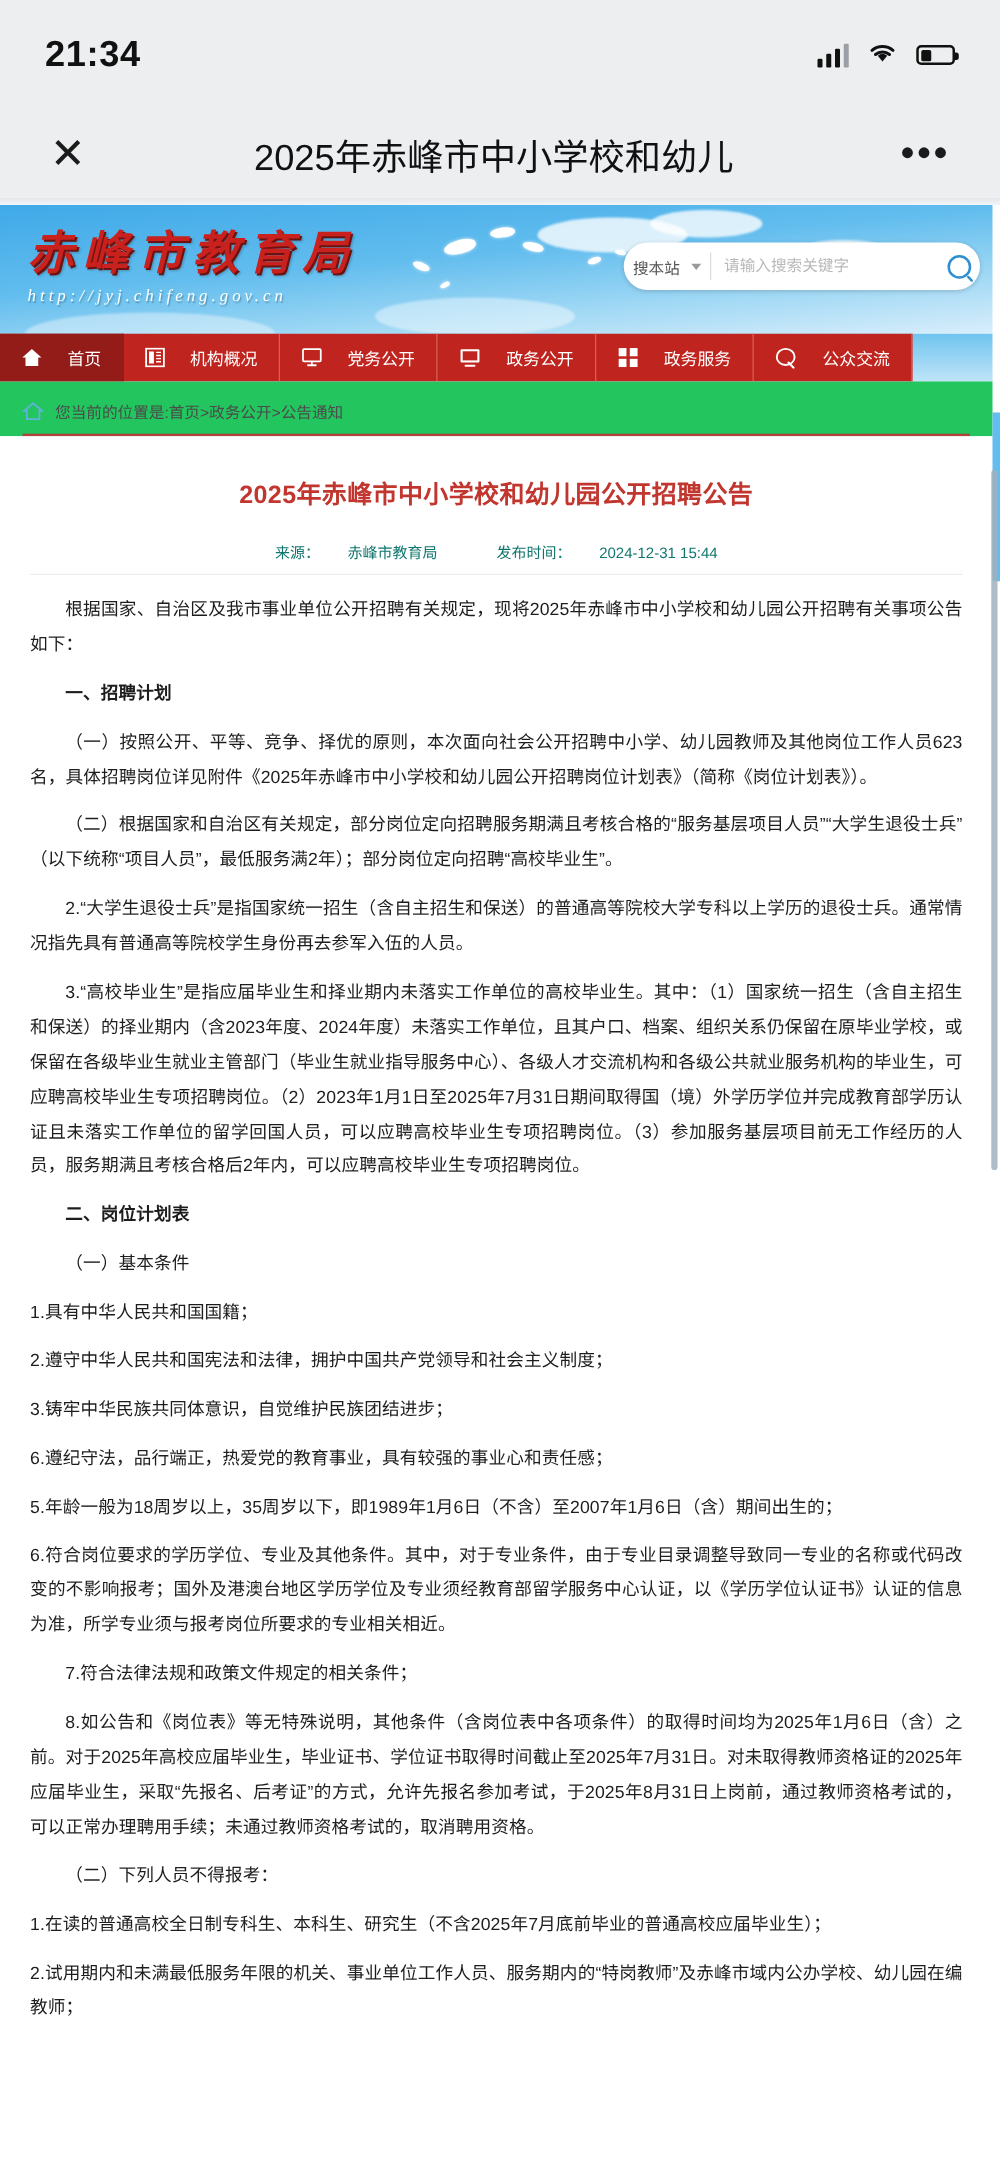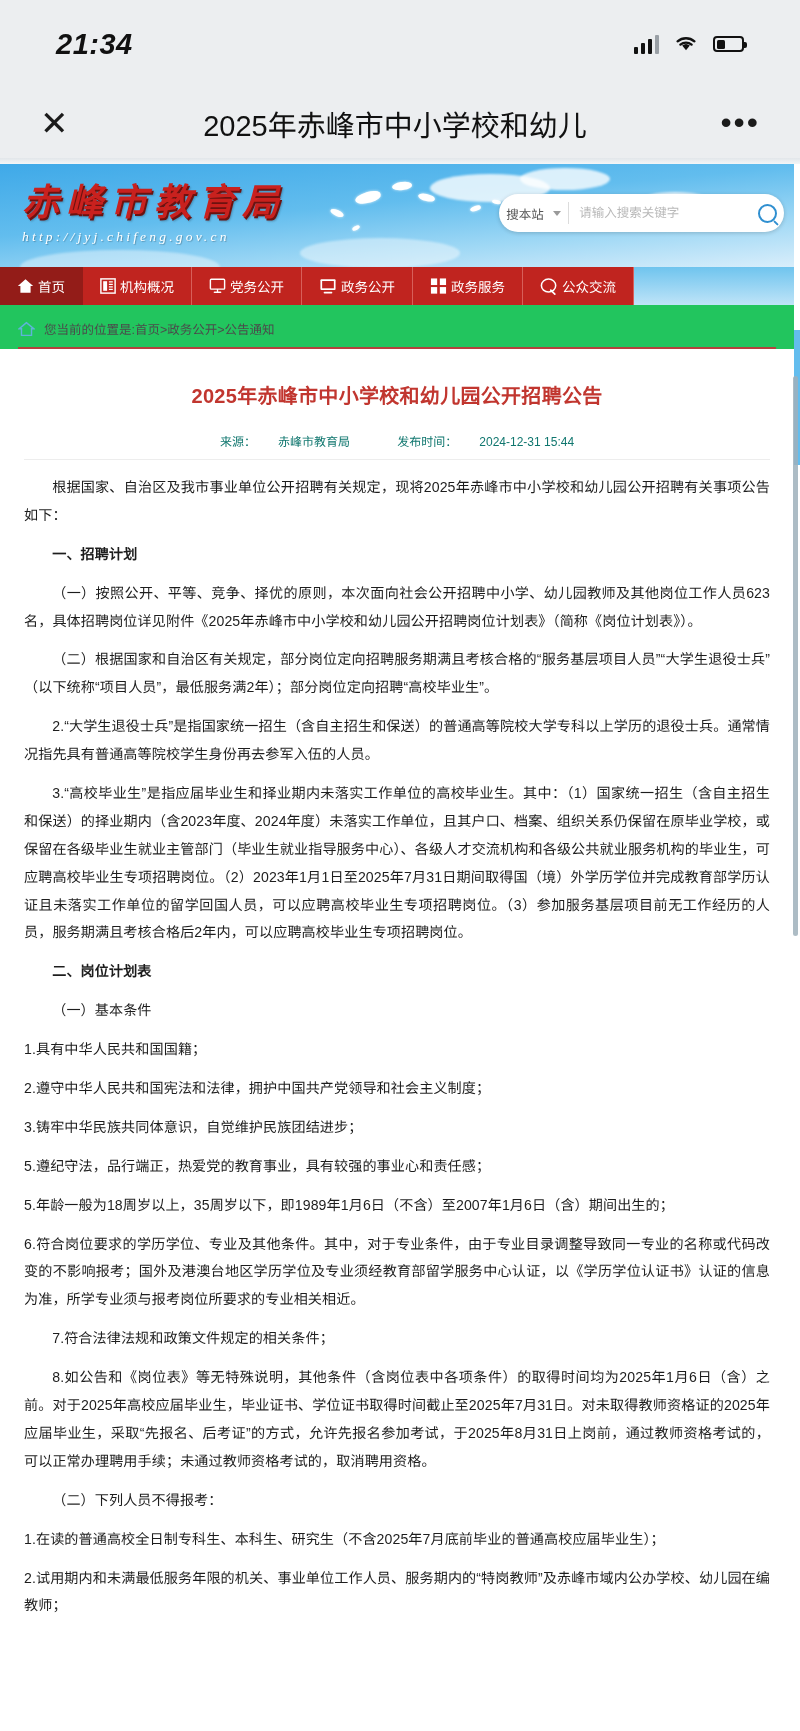--- a/index.html
+++ b/index.html
@@ -7,21 +7,21 @@
     width:800px;height:1731px;
     background:#ffffff;
     font-family:"Liberation Sans","DejaVu Sans",sans-serif;
     overflow:hidden;
     position:relative;
   }
   
   .statusbar{
     height:88px;width:800px;background:#eceef0;
     display:flex;align-items:center;justify-content:space-between;
-    padding:0 56px;box-sizing:border-box;font-style:italic;
+    padding:0 36px;box-sizing:border-box;
   }
   .status-time{font-size:29px;font-weight:700;color:#111;letter-spacing:.5px;}
   .status-icons{display:flex;align-items:center;gap:14px;}
   .sig{display:flex;align-items:flex-end;gap:2.5px;height:20px;}
   .sig i{display:block;width:4.5px;background:#111;border-radius:1px;}
   .sig i:nth-child(1){height:7px}
   .sig i:nth-child(2){height:11px}
   .sig i:nth-child(3){height:15px}
   .sig i:nth-child(4){height:19px;background:#9aa0a6}
   .batt{width:31px;height:16px;border:2px solid #111;border-radius:4px;position:relative;display:flex;align-items:center;padding:1.5px;box-sizing:border-box}
@@ -94,21 +94,21 @@
   .mag::after{content:"";position:absolute;width:2px;height:6px;background:#2f8fd0;right:-2px;bottom:-5px;transform:rotate(-45deg);border-radius:1px}
 
   
   .mainnav{
     position:relative;height:38px;width:794px;
     background:linear-gradient(to bottom,#6fc4ee,#bfe4f8);
     display:flex;
   }
   .mainnav-red{display:flex;height:38px;background:#c0241f;}
   .nv{
-    display:flex;align-items:center;gap:4px;padding:0 17px;height:38px;
+    display:flex;align-items:center;gap:20px;padding:0 17px;height:38px;
     color:#fff;font-size:13.5px;border-right:1px solid #d75f5a;cursor:pointer;white-space:nowrap;
   }
   .nv.active{background:#931c18;border-right:1px solid #931c18}
   .nv svg{display:block}
   .nav-fill{flex:1}
 
   
   .crumbwrap{width:794px;background:#22c55e;padding:14px 0 0 0;}
   .crumb{
     margin:0 18px;border-bottom:2px solid #b5413d;padding:0 0 9px 0;
@@ -287,21 +287,21 @@
         <p class="h2">一、招聘计划</p>
         <p class="ind">（一）按照公开、平等、竞争、择优的原则，本次面向社会公开招聘中小学、幼儿园教师及其他岗位工作人员623名，具体招聘岗位详见附件《2025年赤峰市中小学校和幼儿园公开招聘岗位计划表》（简称《岗位计划表》）。</p>
         <p class="ind">（二）根据国家和自治区有关规定，部分岗位定向招聘服务期满且考核合格的“服务基层项目人员”“大学生退役士兵”（以下统称“项目人员”，最低服务满2年）；部分岗位定向招聘“高校毕业生”。</p>
         <p class="ind">2.“大学生退役士兵”是指国家统一招生（含自主招生和保送）的普通高等院校大学专科以上学历的退役士兵。通常情况指先具有普通高等院校学生身份再去参军入伍的人员。</p>
         <p class="ind">3.“高校毕业生”是指应届毕业生和择业期内未落实工作单位的高校毕业生。其中：（1）国家统一招生（含自主招生和保送）的择业期内（含2023年度、2024年度）未落实工作单位，且其户口、档案、组织关系仍保留在原毕业学校，或保留在各级毕业生就业主管部门（毕业生就业指导服务中心）、各级人才交流机构和各级公共就业服务机构的毕业生，可应聘高校毕业生专项招聘岗位。（2）2023年1月1日至2025年7月31日期间取得国（境）外学历学位并完成教育部学历认证且未落实工作单位的留学回国人员，可以应聘高校毕业生专项招聘岗位。（3）参加服务基层项目前无工作经历的人员，服务期满且考核合格后2年内，可以应聘高校毕业生专项招聘岗位。</p>
         <p class="h2">二、岗位计划表</p>
         <p class="ind">（一）基本条件</p>
         <p>1.具有中华人民共和国国籍；</p>
         <p>2.遵守中华人民共和国宪法和法律，拥护中国共产党领导和社会主义制度；</p>
         <p>3.铸牢中华民族共同体意识，自觉维护民族团结进步；</p>
-        <p>5.遵纪守法，品行端正，热爱党的教育事业，具有较强的事业心和责任感；</p>
+        <p>6.遵纪守法，品行端正，热爱党的教育事业，具有较强的事业心和责任感；</p>
         <p>5.年龄一般为18周岁以上，35周岁以下，即1989年1月6日（不含）至2007年1月6日（含）期间出生的；</p>
         <p>6.符合岗位要求的学历学位、专业及其他条件。其中，对于专业条件，由于专业目录调整导致同一专业的名称或代码改变的不影响报考；国外及港澳台地区学历学位及专业须经教育部留学服务中心认证，以《学历学位认证书》认证的信息为准，所学专业须与报考岗位所要求的专业相关相近。</p>
         <p class="ind">7.符合法律法规和政策文件规定的相关条件；</p>
         <p class="ind">8.如公告和《岗位表》等无特殊说明，其他条件（含岗位表中各项条件）的取得时间均为2025年1月6日（含）之前。对于2025年高校应届毕业生，毕业证书、学位证书取得时间截止至2025年7月31日。对未取得教师资格证的2025年应届毕业生，采取“先报名、后考证”的方式，允许先报名参加考试，于2025年8月31日上岗前，通过教师资格考试的，可以正常办理聘用手续；未通过教师资格考试的，取消聘用资格。</p>
         <p class="ind">（二）下列人员不得报考：</p>
         <p>1.在读的普通高校全日制专科生、本科生、研究生（不含2025年7月底前毕业的普通高校应届毕业生）；</p>
         <p>2.试用期内和未满最低服务年限的机关、事业单位工作人员、服务期内的“特岗教师”及赤峰市域内公办学校、幼儿园在编教师；</p>
       </div>
   </div>
 

